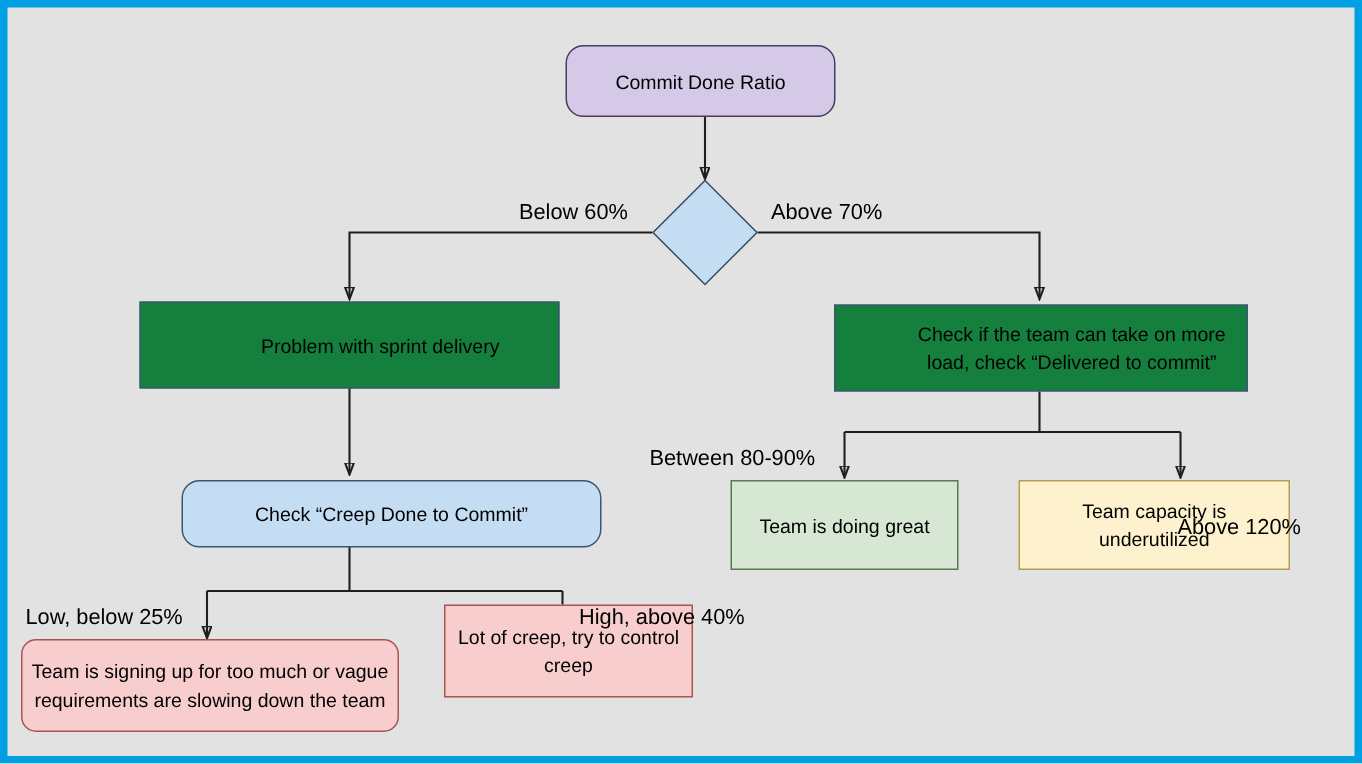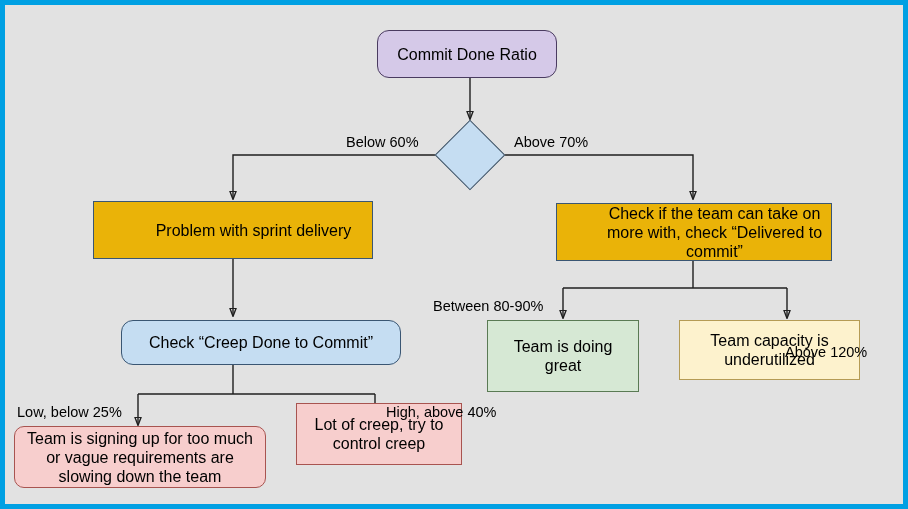--- a/index.html
+++ b/index.html
@@ -18,26 +18,26 @@
     font-family: "Liberation Sans", sans-serif;
   }
   .node {
     position: absolute;
     box-sizing: border-box;
     display: flex;
     align-items: center;
     justify-content: center;
     text-align: center;
     color: #000000;
-    font-size: 16px;
+    font-size: 13px;
     line-height: 19px;
     padding: 2px 6px;
   }
   .node.purple  { background: #d5c9e8; border: 1.4px solid #4a3b60; border-radius: 12px; }
-  .node.blue    { background: #eab308; border: 1.4px solid #3a5673; padding-left: 47px; }
+  .node.blue    { background: #15803d; border: 1.4px solid #3a5673; padding-left: 47px; }
   .node.blue-r  { background: #c5ddf2; border: 1.4px solid #3a5673; border-radius: 12px; margin-left: 28px; }
   .node.green   { background: #d6e8d4; border: 1.4px solid #5a7a54; }
   .node.yellow  { background: #fdf2cd; border: 1.4px solid #b59b54; }
   .node.pink    { background: #f7cecd; border: 1.4px solid #a85450; }
 
   .diamond {
     position: absolute;
     background: #c5ddf2;
     border: 1.4px solid #3a4c5e;
     transform: rotate(45deg);
@@ -109,24 +109,24 @@
 
   <div class="node pink" style="left:9px; top:421px; width:252px; height:62px;border-radius:10px;">
     <span>Team is signing up for too much or vague requirements are slowing down the team</span>
   </div>
 
   <div class="node pink" style="left:291px; top:398px; width:166px; height:62px;text-align:center;">
     <span>Lot of creep, try to control creep</span>
   </div>
 
   <div class="node blue" style="left:551px; top:198px; width:276px; height:58px;">
-    <span>Check if the team can take on more with, check “Delivered to commit”</span>
+    <span>Check if the team can take on more load, check “Delivered to commit”</span>
   </div>
 
-  <div class="node green" style="left:482px; top:315px; width:152px; height:72px;">
+  <div class="node green" style="left:482px; top:315px; width:152px; height:60px;">
     <span>Team is doing great</span>
   </div>
 
   <div class="node yellow" style="left:674px; top:315px; width:181px; height:60px;">
     <span>Team capacity is underutilized</span>
   </div>
 
   <div class="edge-label" style="left:341px; top:128px;">Below 60%</div>
 
   <div class="edge-label" style="left:509px; top:128px;">Above 70%</div>

